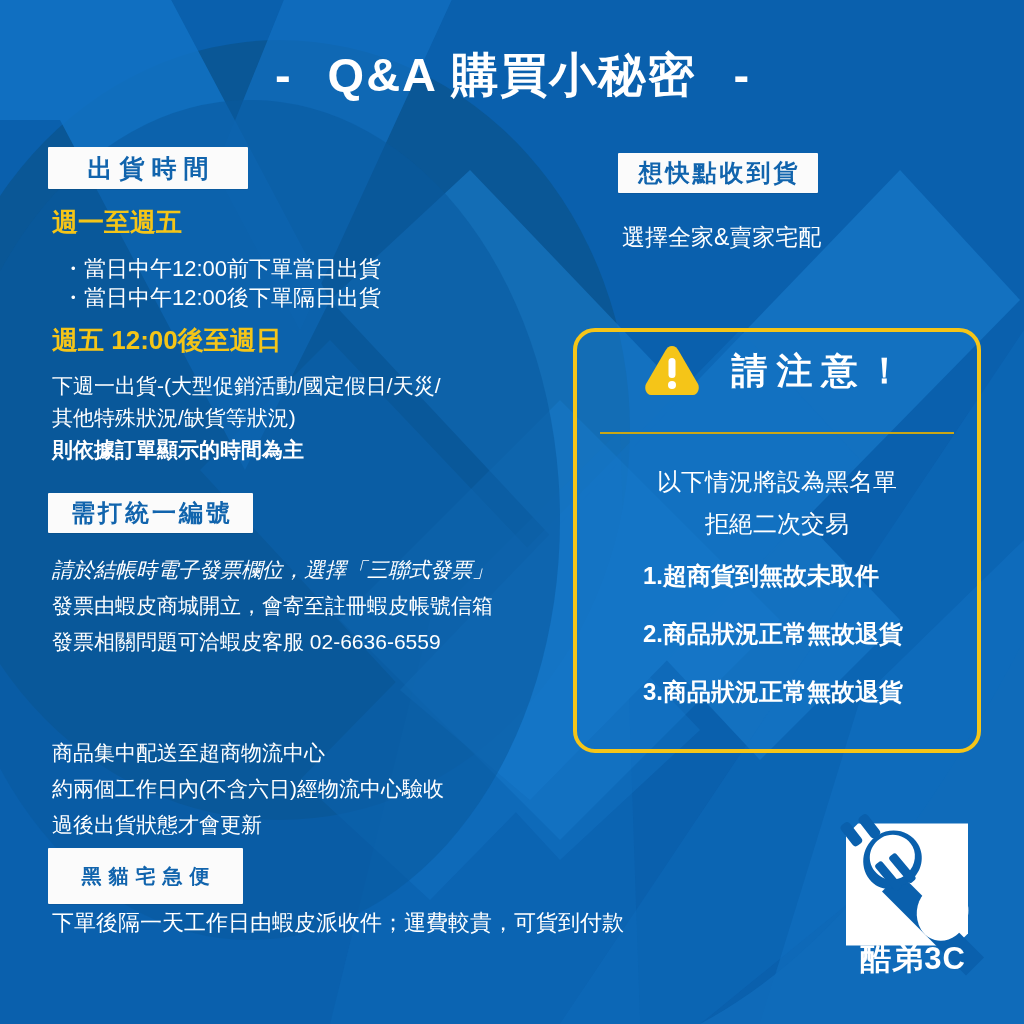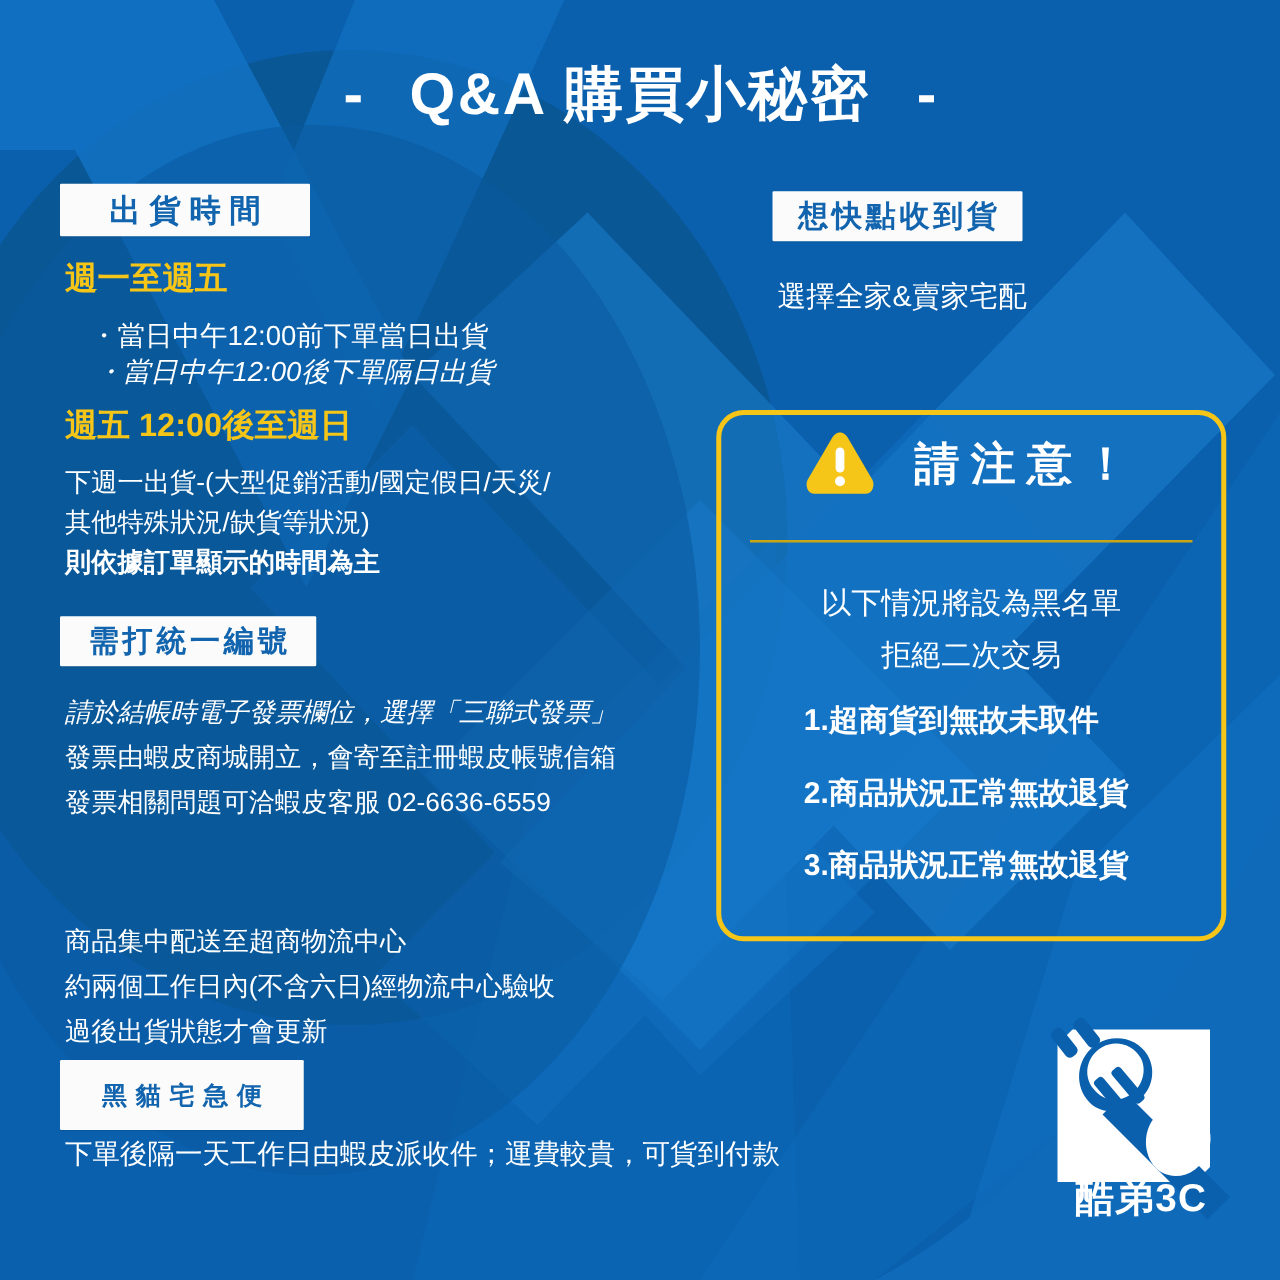--- a/index.html
+++ b/index.html
@@ -117,22 +117,22 @@
   <div id="title">
     <span class="dash">-</span>
     <span style="margin:0 22px;">Q&amp;A 購買小秘密</span>
     <span class="dash">-</span>
   </div>
 
   <div class="pill sp" style="left:48px;top:147px;width:200px;height:42px;font-size:25px;">
     <span>出貨時間</span>
   </div>
   <div class="lbl-yellow" style="left:52px;top:205px;font-size:26px;">週一至週五</div>
-  <div class="body-line" style="left:62px;top:254px;margin-left:10px;">・當日中午12:00前下單當日出貨</div>
-  <div class="body-line" style="left:76px;top:283px;font-style:italic;">・當日中午12:00後下單隔日出貨</div>
+  <div class="body-line" style="left:62px;top:254px;">・當日中午12:00前下單當日出貨</div>
+  <div class="body-line" style="left:62px;top:283px;">・當日中午12:00後下單隔日出貨</div>
 
   <div class="lbl-yellow" style="left:52px;top:323px;font-size:26px;">週五  12:00後至週日</div>
   <div class="body-line" style="left:52px;top:372px;font-size:21px;">下週一出貨-(大型促銷活動/國定假日/天災/</div>
   <div class="body-line" style="left:52px;top:404px;font-size:21px;">其他特殊狀況/缺貨等狀況)</div>
   <div class="body-line bold" style="left:52px;top:436px;font-size:21px;">則依據訂單顯示的時間為主</div>
 
   <div class="pill sp2" style="left:48px;top:493px;width:205px;height:40px;font-size:24px;">
     <span>需打統一編號</span>
   </div>
   <div class="body-line" style="left:52px;top:556px;font-size:21px;font-style:italic;">請於結帳時電子發票欄位，選擇「三聯式發票」</div>

